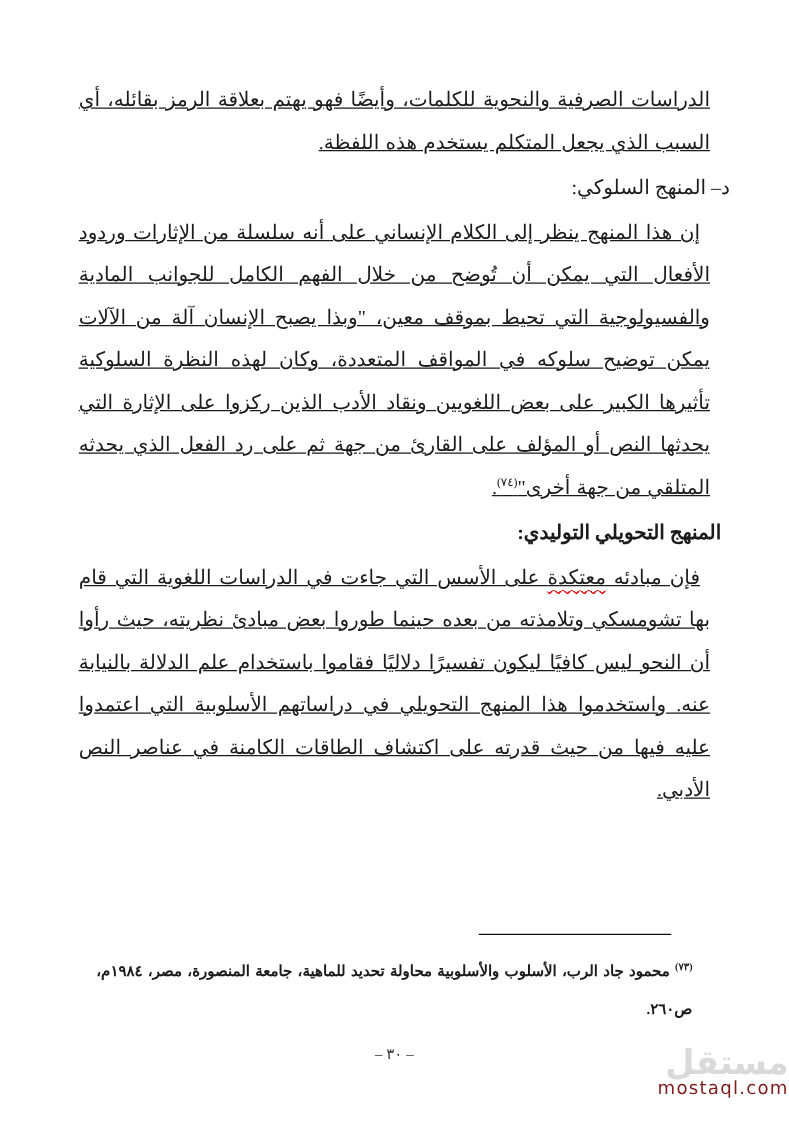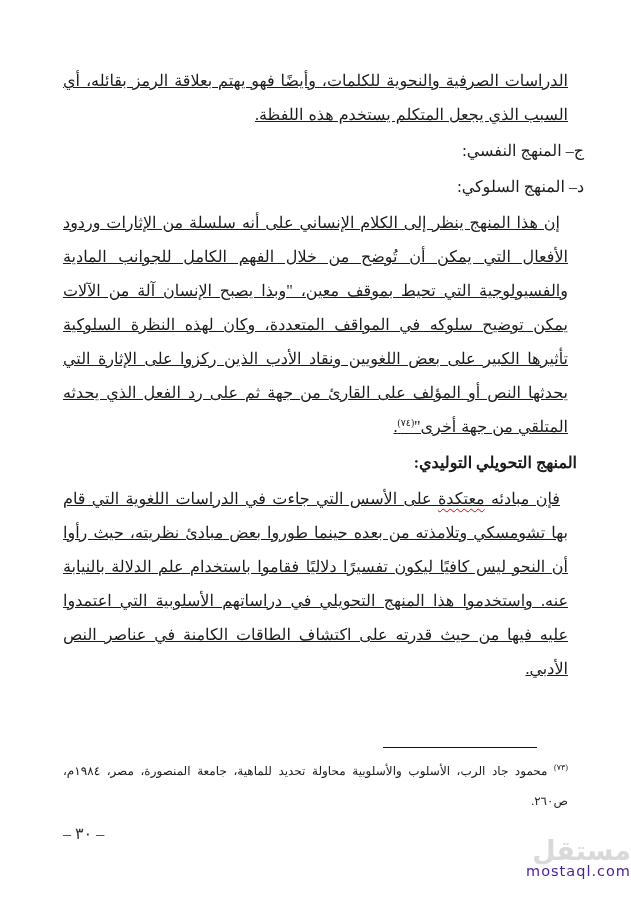--- a/index.html
+++ b/index.html
@@ -61,31 +61,32 @@
     left: 63px;
   }
   .fn-separator {
     width: 154px;
     margin: 0 31px 8px 0;
     border: 0;
     border-top: 1.5px solid #111111;
     height: 0;
   }
   .footnote {
-    margin: 0;
+    margin: 14px;
     font-size: 12px;
     line-height: 30px;
     text-align: justify;
     word-spacing: 1px;
+    font-weight: bold;
   }
   .footnote .fn-ref { font-size: 8px; }
   .page-number {
     margin-top: 8px;
-    text-align: left;
-    font-size: 16px;
+    text-align: center;
+    font-size: 12px;
     color: #333333;
     letter-spacing: 2px;
   }
   .watermark {
     position: absolute;
     top: 838px;
     left: 0;
     right: 0;
     text-align: right;
     direction: rtl;
@@ -95,35 +96,34 @@
     font-family: "DejaVu Sans", "Liberation Sans", sans-serif;
     font-weight: bold;
     font-size: 27px;
     line-height: 26px;
     color: #d9d9d9;
   }
   .watermark .domain {
     font-family: "DejaVu Sans", "Liberation Sans", sans-serif;
     font-size: 14.5px;
     line-height: 14px;
-    color: #4c1d95;
+    color: #7f1d1d;
     letter-spacing: 1px;
     direction: ltr;
   }
 </style>
 </head>
 <body>
 
 <div class="page">
 
   <div class="content">
 
     <p class="para">الدراسات الصرفية والنحوية للكلمات، وأيضًا فهو يهتم بعلاقة الرمز بقائله، أي السبب الذي يجعل المتكلم يستخدم هذه اللفظة.</p>
 
-    <h3 class="subheading">ج– المنهج النفسي:</h3>
 
 
     <h3 class="subheading">د– المنهج السلوكي:</h3>
 
     <p class="para first-indent"><span>إن هذا المنهج ينظر إلى الكلام الإنساني على أنه سلسلة من الإثارات وردود الأفعال التي يمكن أن تُوضح من خلال الفهم الكامل للجوانب المادية والفسيولوجية التي تحيط بموقف معين، "وبذا يصبح الإنسان آلة من الآلات يمكن توضيح سلوكه في المواقف المتعددة، وكان لهذه النظرة السلوكية تأثيرها الكبير على بعض اللغويين ونقاد الأدب الذين ركزوا على الإثارة التي يحدثها النص أو المؤلف على القارئ من جهة ثم على رد الفعل الذي يحدثه المتلقي من جهة أخرى"</span><sup class="fn-ref">(٧٤)</sup><span>.</span></p>
 
     <h3 class="subheading bold">المنهج التحويلي التوليدي:</h3>
 
     <p class="para first-indent"><span>فإن مبادئه </span><span class="misspell">معتكدة</span><span> على الأسس التي جاءت في الدراسات اللغوية التي قام بها تشومسكي وتلامذته من بعده حينما طوروا بعض مبادئ نظريته، حيث رأوا أن النحو ليس كافيًا ليكون تفسيرًا دلاليًا فقاموا باستخدام علم الدلالة بالنيابة عنه. واستخدموا هذا المنهج التحويلي في دراساتهم الأسلوبية التي اعتمدوا عليه فيها من حيث قدرته على اكتشاف الطاقات الكامنة في عناصر النص الأدبي.</span></p>
 

